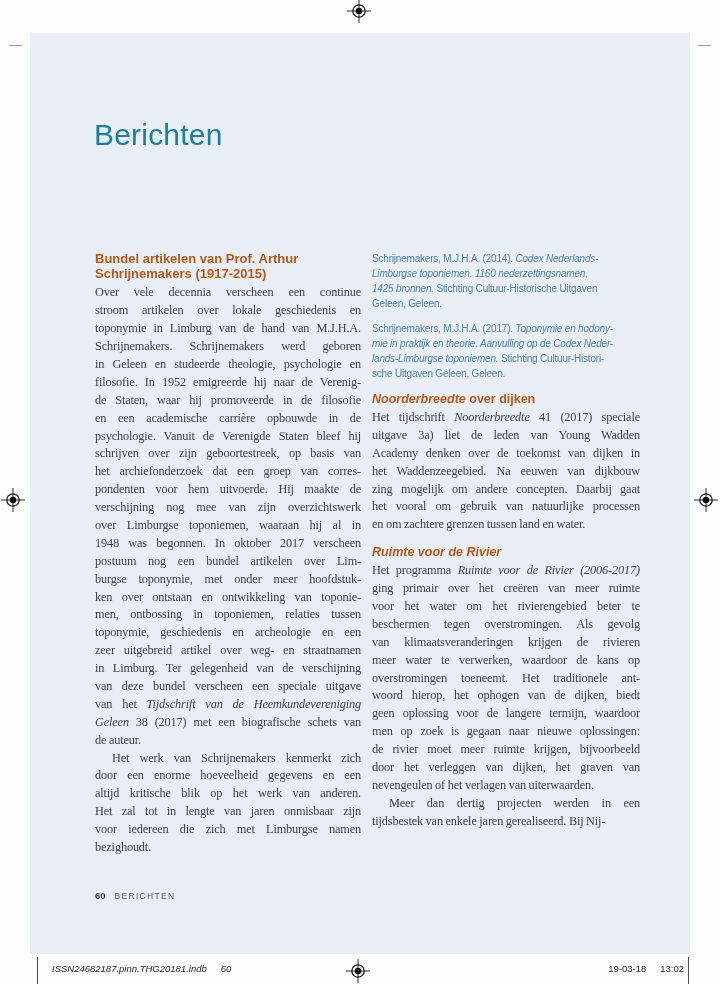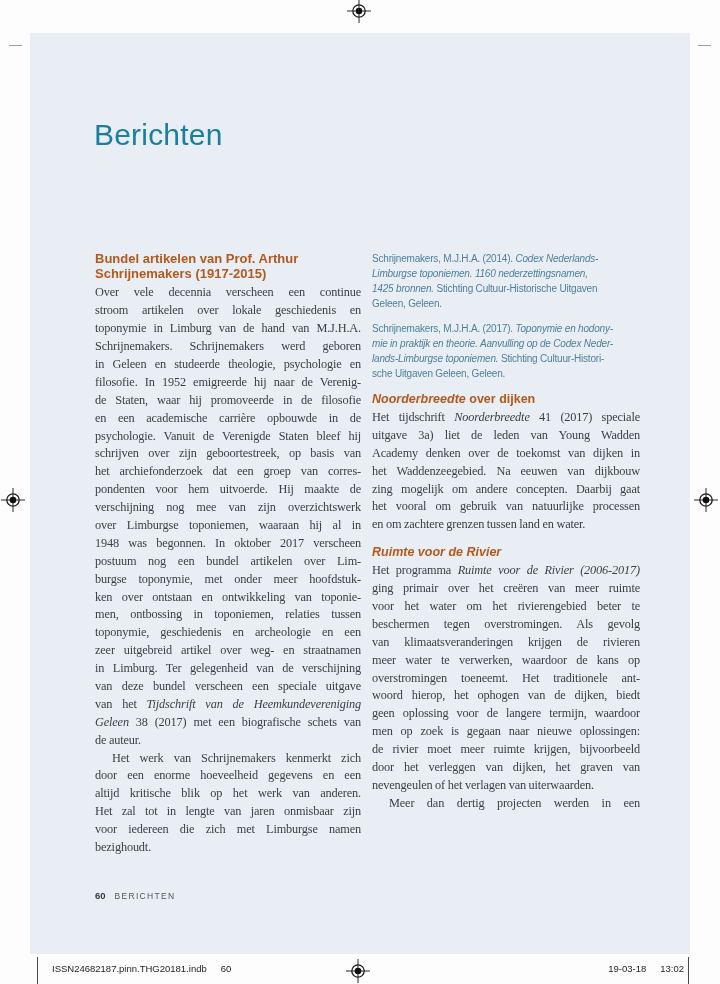--- a/index.html
+++ b/index.html
@@ -56,21 +56,21 @@
     font-family:"Liberation Sans",sans-serif;color:#4d565e;
   }
   .footer .pageno{font-weight:bold;font-size:9.5px;color:#34393d;}
   .footer .section{font-size:8.5px;letter-spacing:1.3px;margin-left:9px;}
 
   .printinfo{
     position:absolute;top:963px;
     font-family:"Liberation Sans",sans-serif;
     font-size:9.5px;color:#1e1e1e;white-space:nowrap;
   }
-  .printinfo.left{left:52px;}
+  .printinfo.left{left:52px;font-style:italic;}
   .printinfo.right{right:36px;text-align:right;}
   .printinfo .gap{display:inline-block;width:14px;}
 
   .regmark{position:absolute;width:24px;height:24px;}
   .cropline{position:absolute;width:1px;height:27px;background:#4a4a4a;top:957px;}
   .edgetick{position:absolute;height:1px;width:13px;background:#9aa0a6;top:45px;}
 </style>
 </head>
 <body>
 
@@ -158,20 +158,21 @@
       <div class="tline j">overstromingen toeneemt. Het traditionele ant-</div>
       <div class="tline j">woord hierop, het ophogen van de dijken, biedt</div>
       <div class="tline j">geen oplossing voor de langere termijn, waardoor</div>
       <div class="tline j">men op zoek is gegaan naar nieuwe oplossingen:</div>
       <div class="tline j">de rivier moet meer ruimte krijgen, bijvoorbeeld</div>
       <div class="tline j">door het verleggen van dijken, het graven van</div>
       <div class="tline">nevengeulen of het verlagen van uiterwaarden.</div>
     </div>
     <div class="blk para">
       <div class="tline j ind">Meer dan dertig projecten werden in een</div>
+      <div class="tline">tijdsbestek van enkele jaren gerealiseerd. Bij Nij-</div>
     </div>
   </div>
 
 <div class="footer">
   <span class="pageno">60</span><span class="section">BERICHTEN</span>
 </div>
 
 <div class="printinfo left">
   <span>ISSN24682187.pinn.THG20181.indb</span><span class="gap"></span><span>60</span>
 </div>

